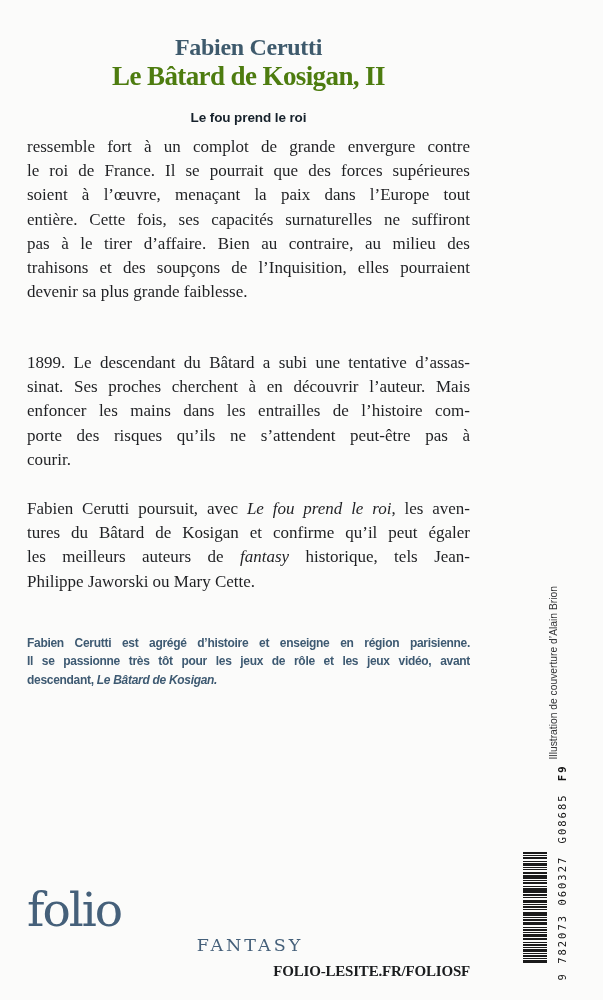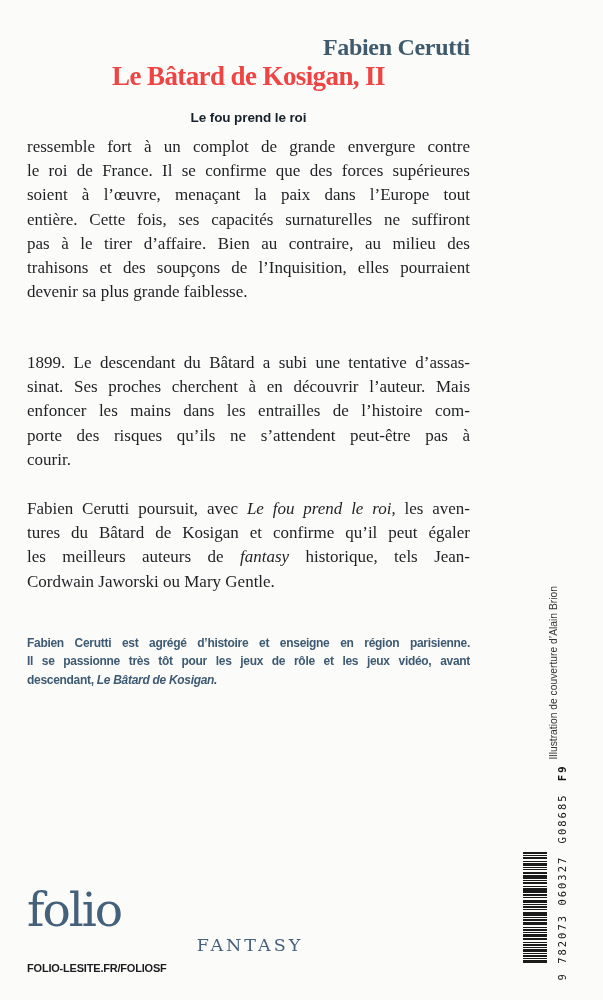--- a/index.html
+++ b/index.html
@@ -6,27 +6,27 @@
   .cover{
     position:relative;
     width:603px;height:1000px;
     background:#fbfbfa;
     overflow:hidden;
     font-family:"Liberation Serif", serif;
   }
   
   .author{
     position:absolute;top:34px;left:27px;width:443px;
-    text-align:right;font-weight:bold;font-size:24px;line-height:1.1;
+    text-align:center;font-weight:bold;font-size:24px;line-height:1.1;
     letter-spacing:-0.3px;color:#3e5a6c;
   }
   .series{
     position:absolute;top:62px;left:27px;width:443px;
     text-align:center;font-weight:bold;font-size:27px;line-height:1.1;
-    letter-spacing:-0.6px;color:#ef4444;
+    letter-spacing:-0.6px;color:#4d7c0f;
   }
   .subtitle{
     position:absolute;top:110px;left:27px;width:443px;
     text-align:center;font-weight:bold;font-size:13.5px;line-height:1.2;
     letter-spacing:-0.1px;color:#16212b;
     font-family:"Liberation Sans", sans-serif;
   }
   
   .para{
     position:absolute;left:27px;width:443px;
@@ -52,22 +52,22 @@
     font-size:47px;line-height:1;letter-spacing:-2px;color:#45607a;
   }
   .logo-sub{
     position:absolute;top:937px;left:27px;width:443px;
     text-align:center;font-family:"DejaVu Serif", serif;
     font-size:17.5px;line-height:1;letter-spacing:3px;padding-left:3px;
     box-sizing:border-box;color:#45607a;
   }
   .website{
     position:absolute;top:962px;left:27px;width:443px;
-    text-align:left;font-family:Liberation Sans, sans-serif;
-    font-weight:bold;font-size:11px;line-height:1.2;letter-spacing:-0.2px;
+    text-align:right;font-family:Liberation Serif, serif;
+    font-weight:bold;font-size:15px;line-height:1.2;letter-spacing:-0.2px;
     color:#1a1c1e;
   }
   
   .credit{
     position:absolute;left:449px;top:649px;width:208px;height:13px;
     transform:rotate(-90deg);
     font-family:"Liberation Sans", sans-serif;
     font-size:10.3px;line-height:13px;color:#333436;
     white-space:nowrap;
   }
@@ -89,39 +89,39 @@
 <body>
 
 <div class="cover">
 
   <div class="author">Fabien Cerutti</div>
   <div class="series">Le Bâtard de Kosigan, II</div>
   <div class="subtitle">Le fou prend le roi</div>
 
   <div class="para p1">
       <div class="jline"><span>ressemble fort à un complot de grande envergure contre</span></div>
-      <div class="jline"><span>le roi de France. Il se confirme que des forces supérieures</span></div>
+      <div class="jline"><span>le roi de France. Il se pourrait que des forces supérieures</span></div>
       <div class="jline"><span>soient à l’œuvre, menaçant la paix dans l’Europe tout</span></div>
       <div class="jline"><span>entière. Cette fois, ses capacités surnaturelles ne suffiront</span></div>
       <div class="jline"><span>pas à le tirer d’affaire. Bien au contraire, au milieu des</span></div>
       <div class="jline"><span>trahisons et des soupçons de l’Inquisition, elles pourraient</span></div>
       <div class="jline last"><span>devenir sa plus grande faiblesse.</span></div>
     </div>
   <div class="para p2">
       <div class="jline"><span>1899. Le descendant du Bâtard a subi une tentative d’assas-</span></div>
       <div class="jline"><span>sinat. Ses proches cherchent à en découvrir l’auteur. Mais</span></div>
       <div class="jline"><span>enfoncer les mains dans les entrailles de l’histoire com-</span></div>
       <div class="jline"><span>porte des risques qu’ils ne s’attendent peut-être pas à</span></div>
       <div class="jline last"><span>courir.</span></div>
     </div>
   <div class="para p3">
       <div class="jline"><span>Fabien Cerutti poursuit, avec </span><span class="it">Le fou prend le roi</span><span>, les aven-</span></div>
       <div class="jline"><span>tures du Bâtard de Kosigan et confirme qu’il peut égaler</span></div>
       <div class="jline"><span>les meilleurs auteurs de </span><span class="it">fantasy</span><span> historique, tels Jean-</span></div>
-      <div class="jline last"><span>Cordwain Jaworski ou Mary Gentle.</span></div>
+      <div class="jline last"><span>Philippe Jaworski ou Mary Cette.</span></div>
     </div>
 
   <div class="bio">
       <div class="jline"><span>Fabien Cerutti est agrégé d’histoire et enseigne en région parisienne.</span></div>
       <div class="jline"><span>Il se passionne très tôt pour les jeux de rôle et les jeux vidéo, avant</span></div>
       <div class="jline last"><span>descendant, </span><span class="it">Le Bâtard de Kosigan.</span></div>
     </div>
 
   <div class="logo-main">folio</div>
   <div class="logo-sub">FANTASY</div>

